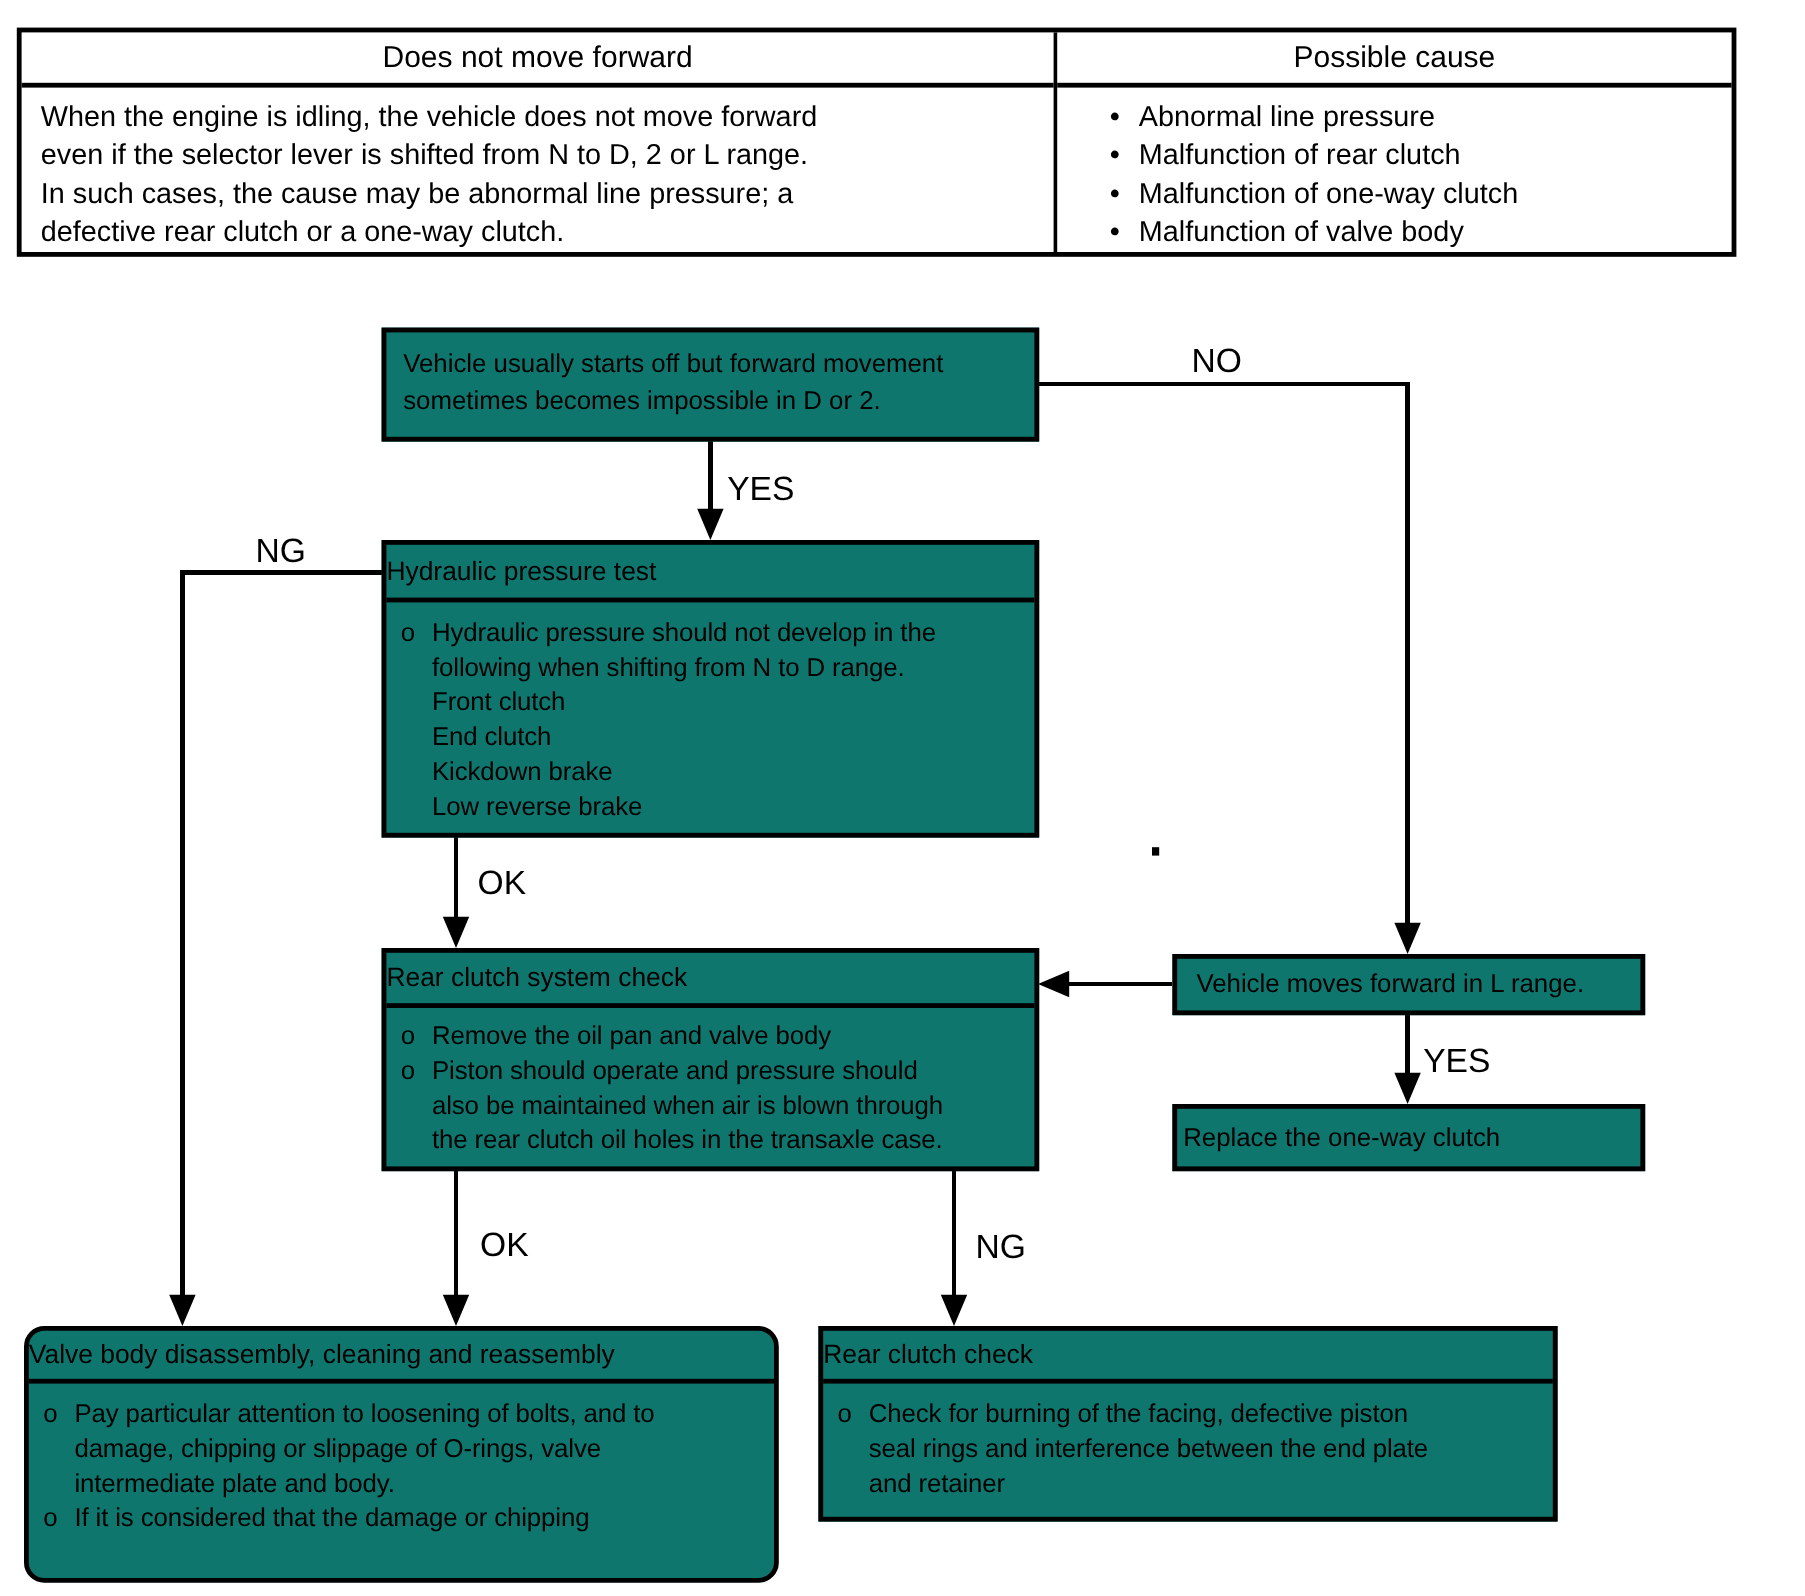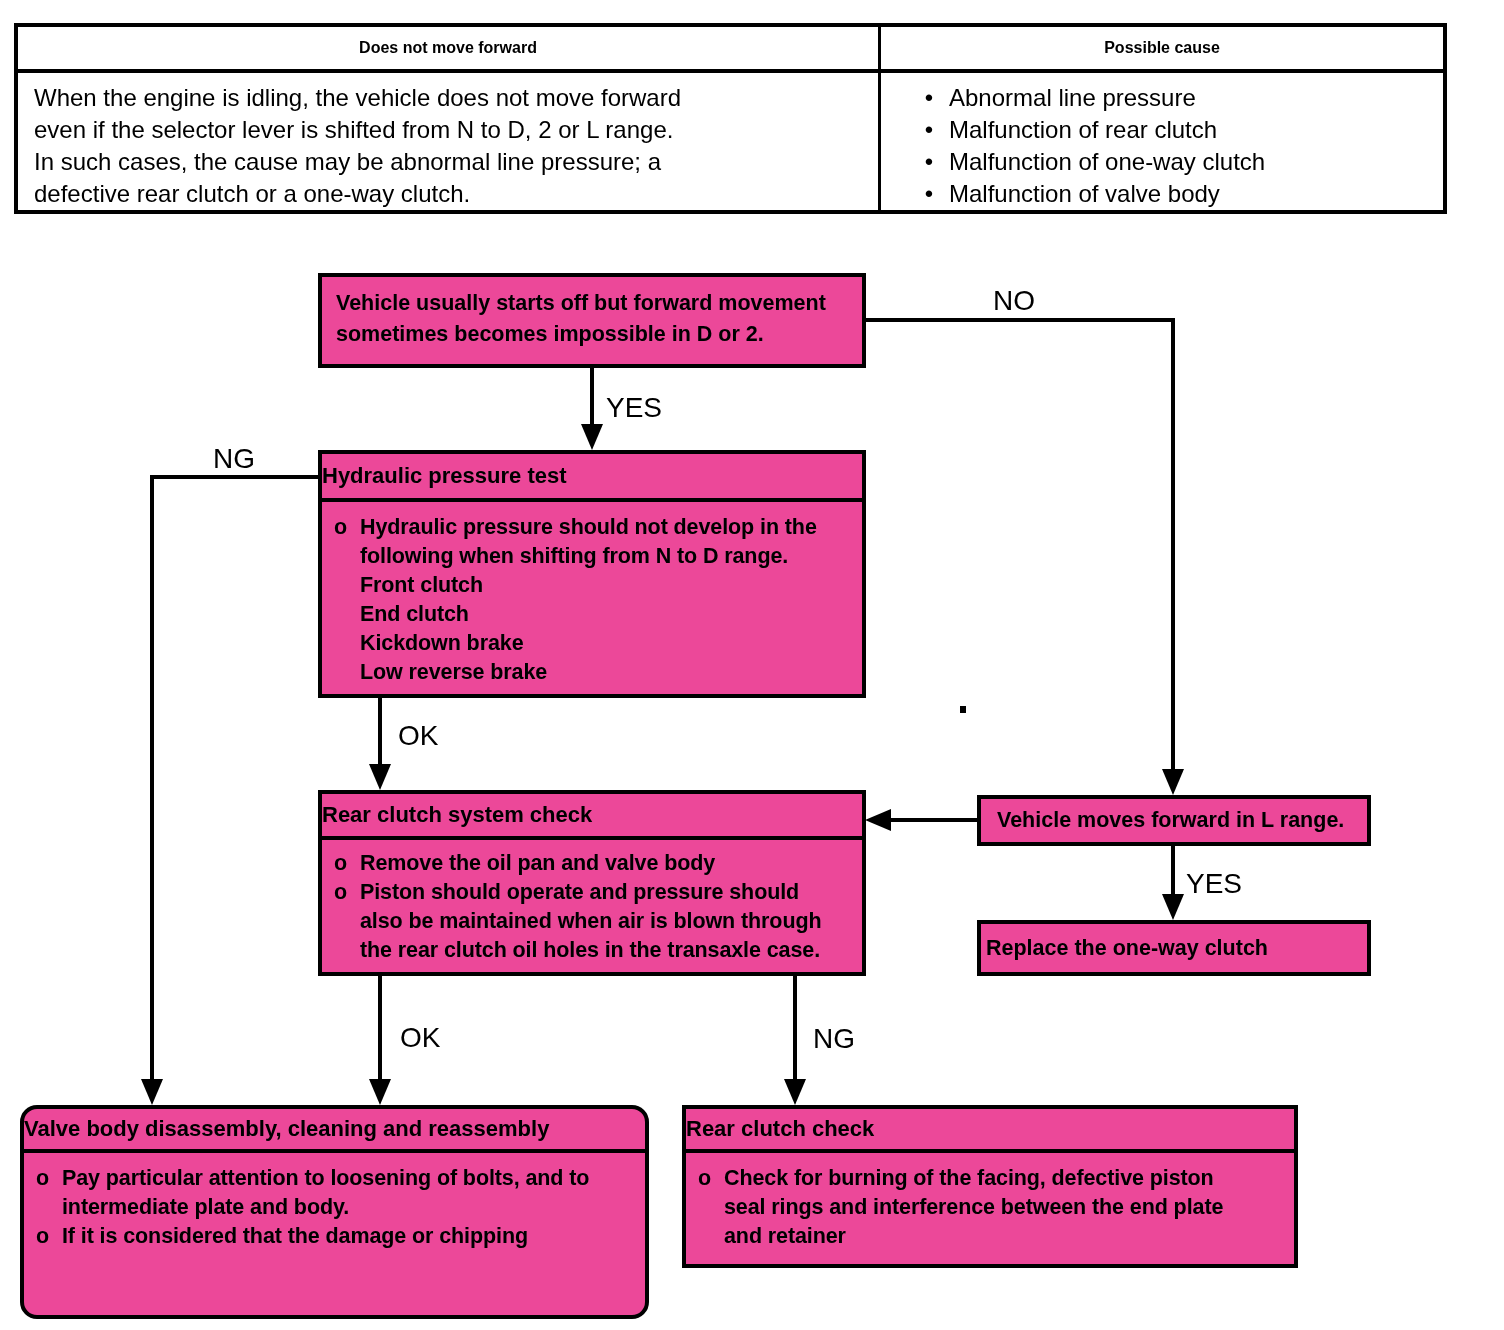--- a/index.html
+++ b/index.html
@@ -5,27 +5,27 @@
   html,body{margin:0;padding:0;background:#fff;}
   #canvas{
     position:relative;width:1504px;height:1330px;background:#ffffff;
     font-family:"Liberation Sans", sans-serif;color:#000;overflow:hidden;
   }
   
   #ttable{position:absolute;left:14px;top:23px;width:1433px;height:191px;border:4px solid #000;box-sizing:border-box;}
   .tcol{position:absolute;top:0;height:100%;box-sizing:border-box;}
   #tcol-left{left:0;width:863px;border-right:3px solid #000;}
   #tcol-right{left:863px;right:0;}
-  .thead{height:42px;border-bottom:4px solid #000;display:flex;align-items:center;justify-content:center;font-weight:bold;font-size:16px;}
+  .thead{height:42px;border-bottom:4px solid #000;display:flex;align-items:center;justify-content:center;font-weight:normal;font-size:25px;}
   .tbody{padding:9px 8px 0 16px;font-size:24px;line-height:32px;white-space:nowrap;}
   #tcol-right .tbody{padding-left:28px;}
   .citem{display:flex;line-height:32px;}
   .cdot{width:40px;text-align:center;}
   
-  .box{position:absolute;border:4px solid #000;background:#ec4899;box-sizing:border-box;font-size:21.5px;font-weight:bold;}
+  .box{position:absolute;border:4px solid #000;background:#0f766e;box-sizing:border-box;font-size:21.5px;}
   .btitle{height:40px;border-bottom:4px solid #000;display:flex;align-items:center;white-space:nowrap;font-size:22px;}
   .bbody{padding:11px 4px 0 10px;line-height:29px;letter-spacing:-0.1px;}
   .bullet{display:flex;}
   .marker{width:28px;padding-left:2px;box-sizing:border-box;}
   .blines{flex:1;}
   .blines div{white-space:nowrap;}
   #box-start{left:318px;top:273px;width:548px;height:95px;padding:11px 6px 0 14px;line-height:31px;}
   #box-start div{white-space:nowrap;}
   #box-hydraulic{left:318px;top:450px;width:548px;height:248px;}
   #box-hydraulic .btitle{height:44px;}
@@ -164,20 +164,21 @@
 
   <div id="box-replace" class="box">Replace the one-way clutch</div>
 
   <div id="box-valve" class="box">
     <div class="btitle">Valve body disassembly, cleaning and reassembly</div>
     <div class="bbody">
       <div class="bullet">
         <span class="marker">o</span>
         <div class="blines">
           <div>Pay particular attention to loosening of bolts, and to</div>
+          <div>damage, chipping or slippage of O-rings, valve</div>
           <div>intermediate plate and body.</div>
         </div>
       </div>
       <div class="bullet">
         <span class="marker">o</span>
         <div class="blines">
           <div>If it is considered that the damage or chipping</div>
         </div>
       </div>
     </div>

